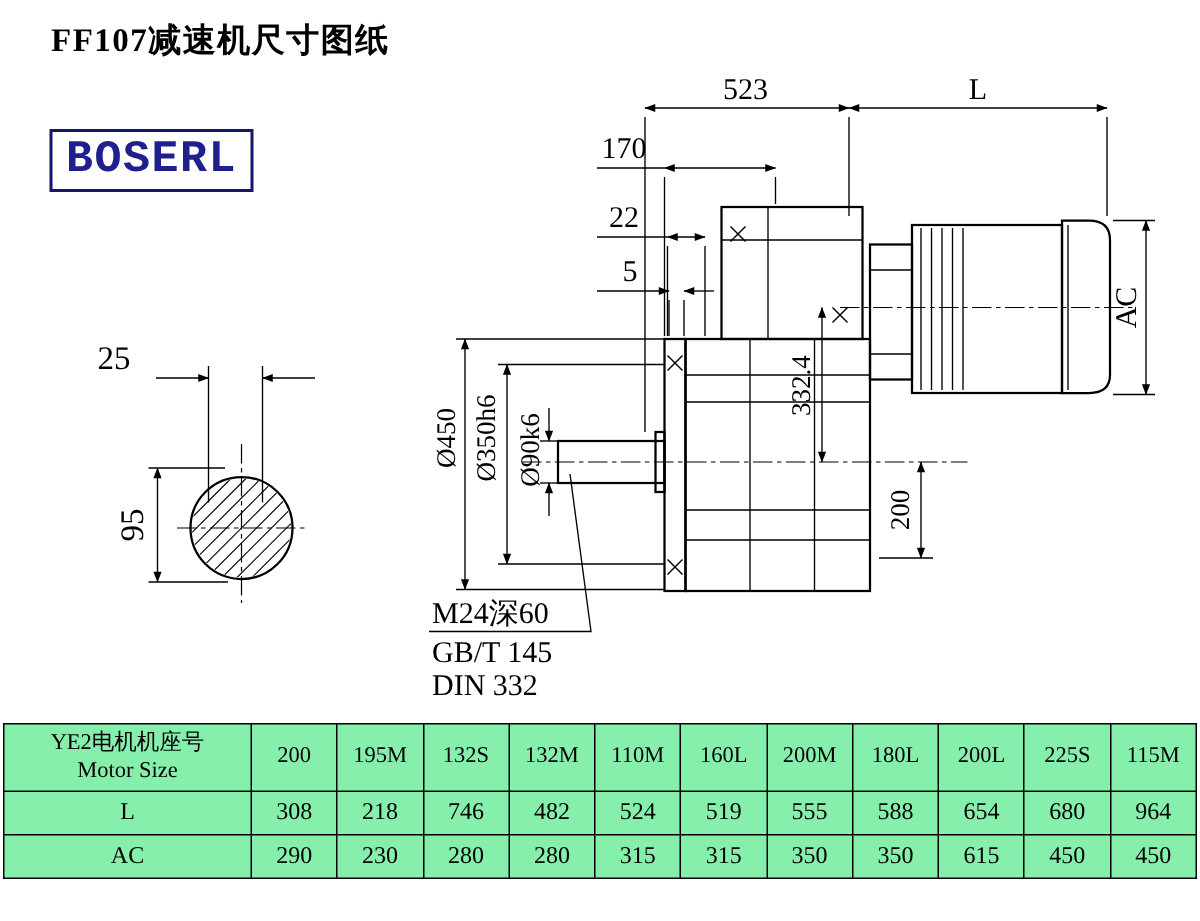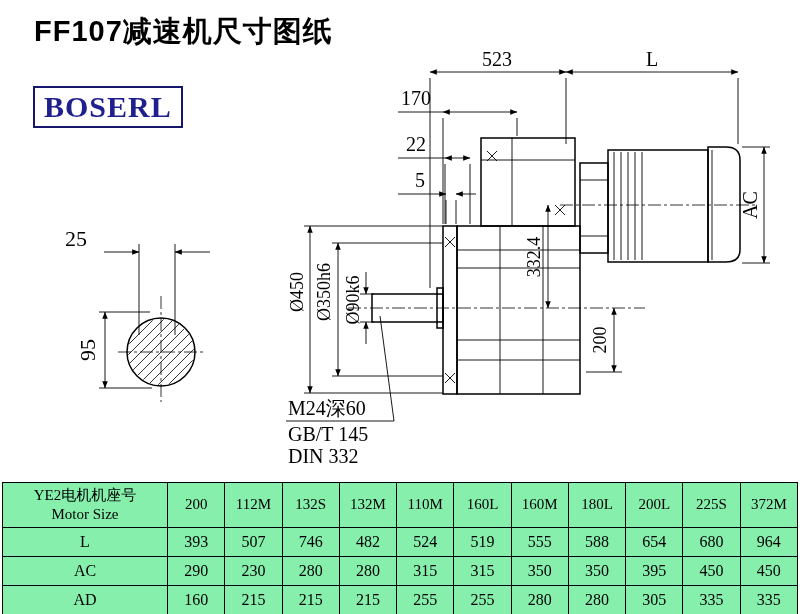--- a/index.html
+++ b/index.html
@@ -1,21 +1,21 @@
 <!DOCTYPE html>
 <html><head>
 <meta charset="utf-8">
 <style>
   html,body{margin:0;padding:0}
   body{width:800px;height:614px;position:relative;background:#fff;overflow:hidden;
        font-family:"Liberation Sans",sans-serif;color:#000}
-  .title{position:absolute;left:34px;top:12px;font-size:29px;font-weight:bold;
-         font-family:Liberation Sans, sans-serif;letter-spacing:1px;white-space:nowrap}
+  .title{position:absolute;left:34px;top:12px;font-size:22px;font-weight:bold;
+         font-family:Liberation Serif, serif;letter-spacing:1px;white-space:nowrap}
   .logo{position:absolute;left:33px;top:86px;border:2px solid #16166b;color:#201f8e;
-        font-family:Liberation Serif, serif;font-weight:bold;font-size:30px;
+        font-family:Liberation Mono, monospace;font-weight:bold;font-size:30px;
         padding:0 9px;line-height:38px;letter-spacing:1px;background:#fff}
   svg.draw{position:absolute;left:0;top:0}
   svg text{font-family:"Liberation Serif",serif;fill:#000}
   .dt{font-size:20px}
   .dts{font-size:18px}
   .dtl{font-size:22px}
   .mid{text-anchor:middle}
   .thick rect,.thick path,.thick circle,.thick line{stroke:#000;stroke-width:1.5;fill:none}
   .thin line,.thin path,.thin polyline{stroke:#000;stroke-width:0.9;fill:none}
   .cl line{stroke:#000;stroke-width:0.8;stroke-dasharray:13 3 3 3;fill:none}
@@ -178,67 +178,53 @@
 </svg>
 
 <table class="dims">
   <tbody id="t-body-all">
     <tr id="t-head">
       <td class="first">
         <div>YE2电机机座号</div>
         <div>Motor Size</div>
       </td>
     <td>200</td>
-        <td>112M</td>
+        <td>195M</td>
         <td>132S</td>
         <td>132M</td>
         <td>110M</td>
         <td>160L</td>
-        <td>160M</td>
+        <td>200M</td>
         <td>180L</td>
         <td>200L</td>
         <td>225S</td>
-        <td>372M</td>
+        <td>115M</td>
       </tr>
   <tr class="body-row">
         <td class="first">L</td>
-        <td>393</td>
-        <td>507</td>
+        <td>308</td>
+        <td>218</td>
         <td>746</td>
         <td>482</td>
         <td>524</td>
         <td>519</td>
         <td>555</td>
         <td>588</td>
         <td>654</td>
         <td>680</td>
         <td>964</td>
       </tr>
       <tr class="body-row">
         <td class="first">AC</td>
         <td>290</td>
         <td>230</td>
         <td>280</td>
         <td>280</td>
         <td>315</td>
         <td>315</td>
         <td>350</td>
         <td>350</td>
-        <td>395</td>
+        <td>615</td>
         <td>450</td>
         <td>450</td>
       </tr>
-      <tr class="body-row">
-        <td class="first">AD</td>
-        <td>160</td>
-        <td>215</td>
-        <td>215</td>
-        <td>215</td>
-        <td>255</td>
-        <td>255</td>
-        <td>280</td>
-        <td>280</td>
-        <td>305</td>
-        <td>335</td>
-        <td>335</td>
-      </tr>
     </tbody>
 </table>
 
 </body></html>

